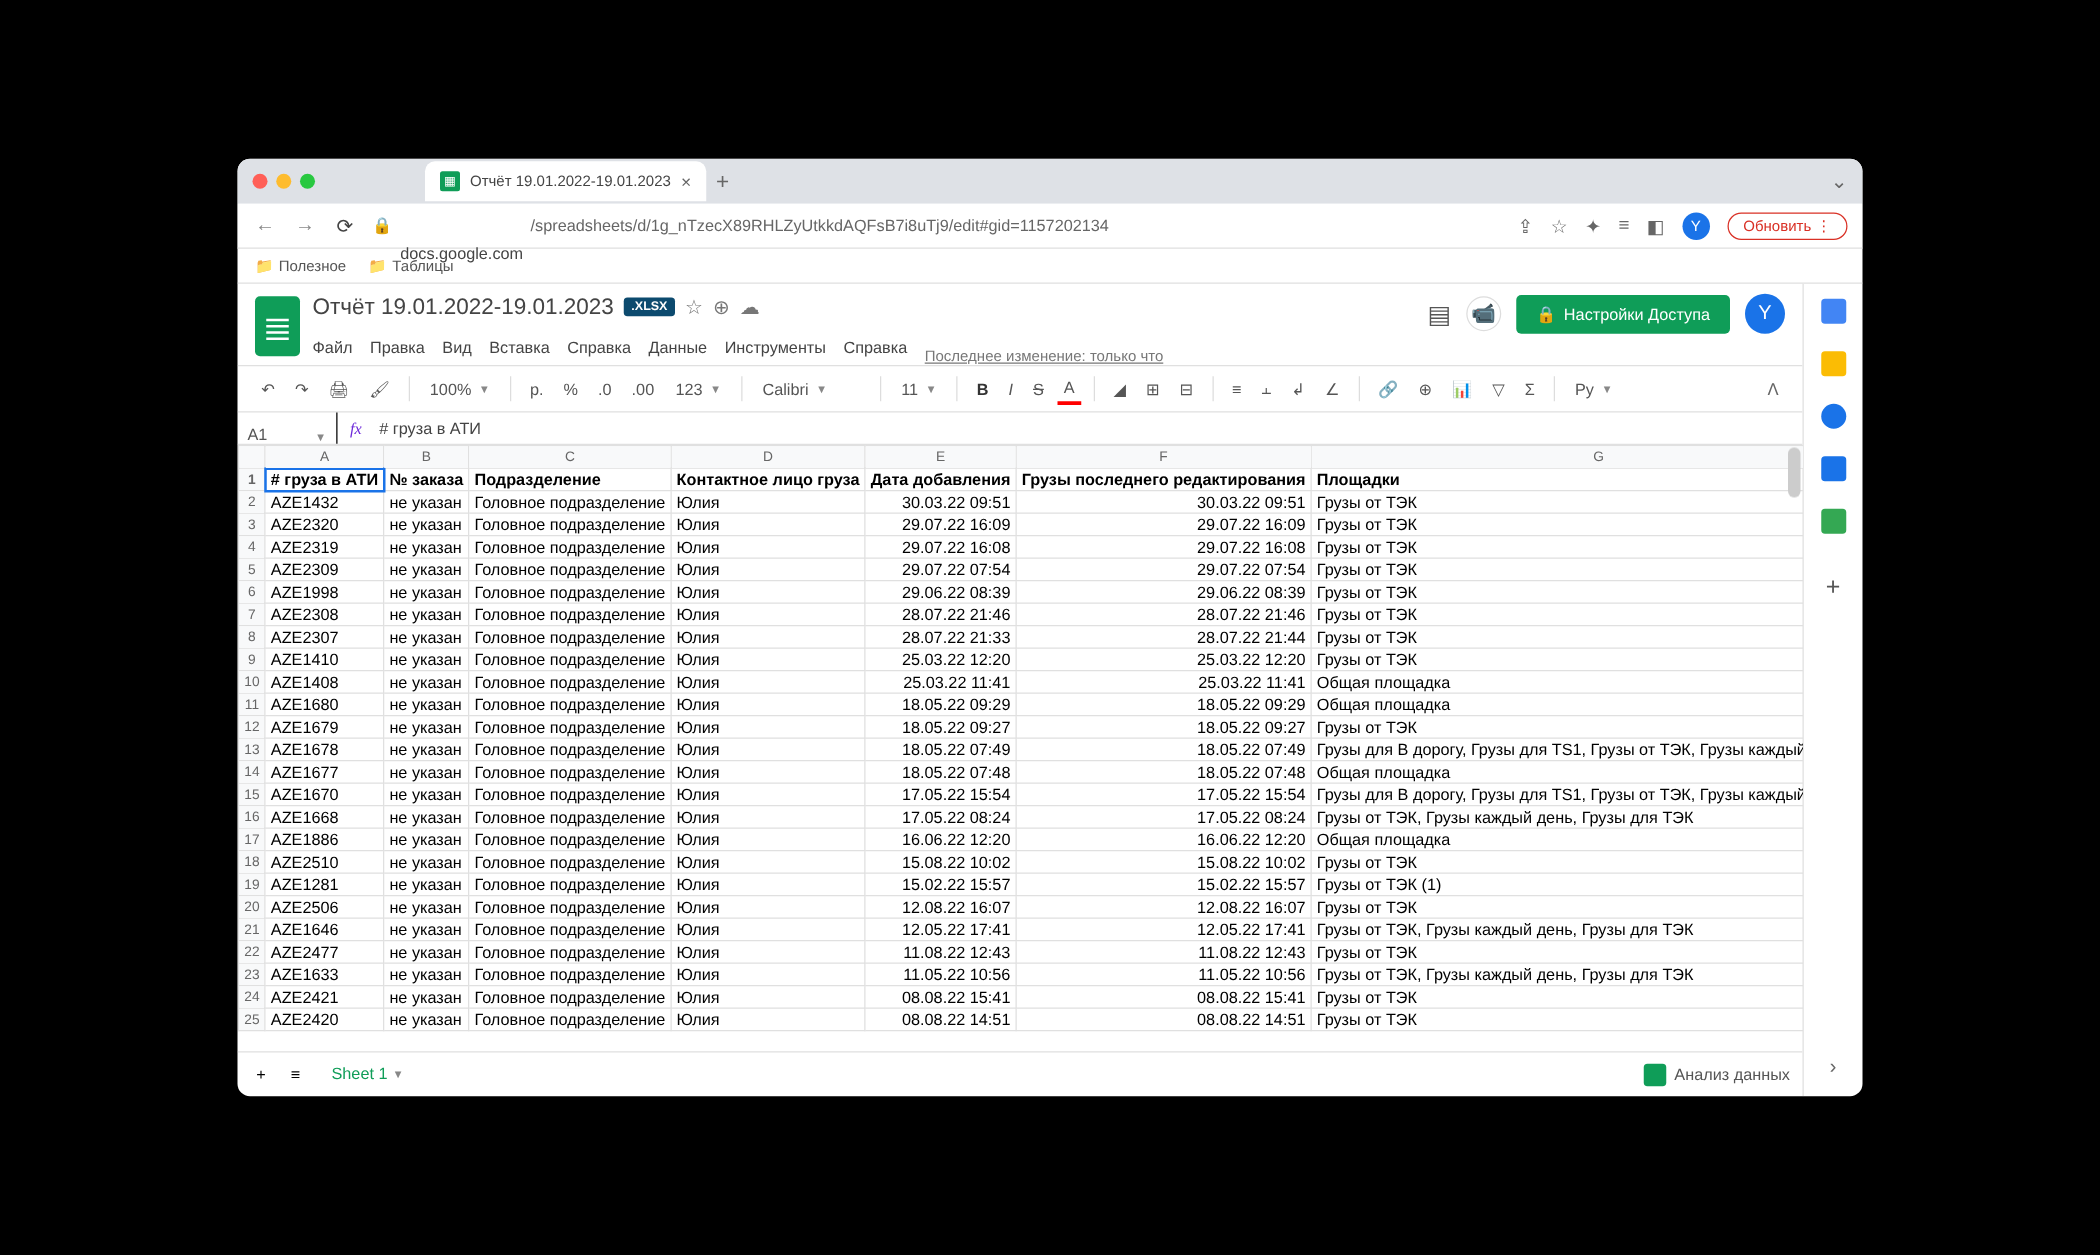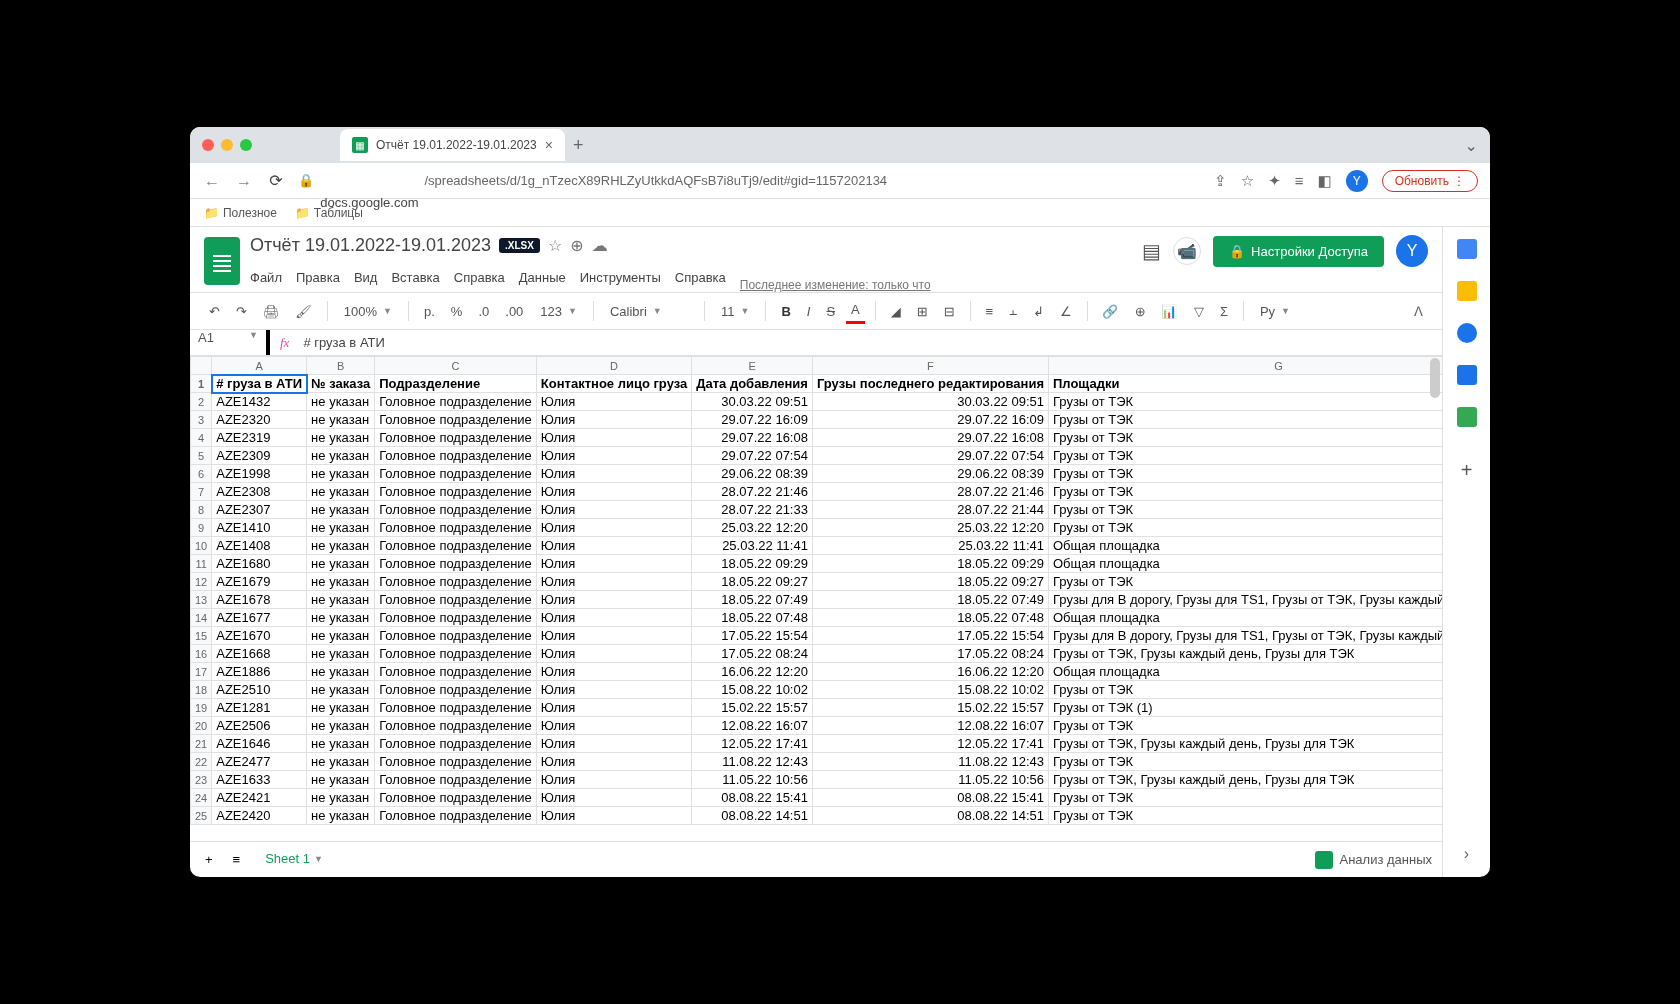--- a/index.html
+++ b/index.html
@@ -28,40 +28,40 @@
 .bm-item { display: flex; align-items: center; gap: 4px; }
 .bm-folder { color: #999; }
 .app-area { flex: 1; display: flex; overflow: hidden; }
 .main { flex: 1; display: flex; flex-direction: column; overflow: hidden; }
 .docheader { display: flex; align-items: flex-start; padding: 8px 14px 0; gap: 10px; }
 .doc-logo { width: 36px; height: 48px; background: #0f9d58; border-radius: 4px; position: relative; display: flex; align-items: center; justify-content: center; margin-top: 2px; }
 .doc-logo::after { content: ""; width: 18px; height: 2px; background: #fff; box-shadow: 0 5px 0 #fff, 0 10px 0 #fff, 0 -5px 0 #fff; }
 .doc-center { flex: 1; }
 .doc-title-row { display: flex; align-items: center; gap: 8px; }
 .doc-title { font-size: 18px; color: #444; }
-.xlsx-badge { background: #0f172a; color: #fff; font-size: 10px; padding: 2px 6px; border-radius: 3px; font-weight: bold; }
+.xlsx-badge { background: #0c4a6e; color: #fff; font-size: 10px; padding: 2px 6px; border-radius: 3px; font-weight: bold; }
 .doc-ic { color: #777; font-size: 16px; }
 .menubar { display: flex; gap: 14px; font-size: 13px; color: #444; margin-top: 6px; align-items: center; }
 .menubar span { cursor: pointer; }
 .last-edit { color: #777; text-decoration: underline; font-size: 12px; margin-top: 16px; }
 .doc-right { display: flex; align-items: center; gap: 12px; }
 .comment-ic { color: #555; font-size: 20px; }
 .meet-ic { width: 28px; height: 28px; border-radius: 50%; border: 1px solid #ddd; display: flex; align-items: center; justify-content: center; }
 .share-btn { background: #0f9d58; color: #fff; padding: 8px 16px; border-radius: 4px; font-size: 13px; display: flex; align-items: center; gap: 6px; }
 .avatar-big { width: 32px; height: 32px; border-radius: 50%; background: #1a73e8; color: #fff; display: flex; align-items: center; justify-content: center; }
 .toolbar { height: 38px; border-top: 1px solid #e0e0e0; border-bottom: 1px solid #e0e0e0; display: flex; align-items: center; padding: 0 14px; gap: 6px; font-size: 13px; color: #555; }
 .tb-sep { width: 1px; height: 20px; background: #ddd; margin: 0 4px; }
 .tb-btn { padding: 4px 5px; cursor: pointer; display: flex; align-items: center; gap: 2px; }
 .tb-select { padding: 2px 6px; display: flex; align-items: center; gap: 6px; }
 .chev-sm { font-size: 9px; color: #888; }
 .bold { font-weight: bold; color: #333; }
 .coll { margin-left: auto; color: #666; }
 .namebox-row { height: 26px; display: flex; align-items: center; border-bottom: 1px solid #e0e0e0; font-size: 13px; }
-.namebox { width: 80px; padding: 0 8px; color: #555; border-right: 4px solid #000000; display: flex; align-items: flex-start; justify-content: space-between; height: 100%; }
-.fx { padding: 0 10px; color: #ec4899; font-style: italic; font-family: serif; }
+.namebox { width: 80px; padding: 0 8px; color: #555; border-right: 1px solid #000000; display: flex; align-items: flex-end; justify-content: space-between; height: 100%; }
+.fx { padding: 0 10px; color: #6d28d9; font-style: italic; font-family: serif; }
 .formula { padding: 0 4px; color: #444; }
 .grid-wrap { flex: 1; overflow: auto; position: relative; }
 .grid { border-collapse: collapse; font-size: 13px; }
 .grid th, .grid td { border: 1px solid #e0e0e0; padding: 1px 4px; white-space: nowrap; height: 18px; text-align: left; }
 .grid thead th { background: #f8f9fa; color: #666; font-weight: normal; text-align: center; font-size: 11px; position: sticky; top: 0; }
 .grid .rownum { background: #f8f9fa; color: #666; text-align: center; font-size: 11px; width: 42px; position: sticky; left: 0; }
 .grid .corner { background: #f8f9fa; position: sticky; left: 0; top: 0; z-index: 2; }
 .grid tbody tr:first-child td { font-weight: bold; }
 .grid td.num { text-align: right; }
 .col-A { width: 86px; } .col-B { width: 64px; } .col-C { width: 160px; } .col-D { width: 140px; }

